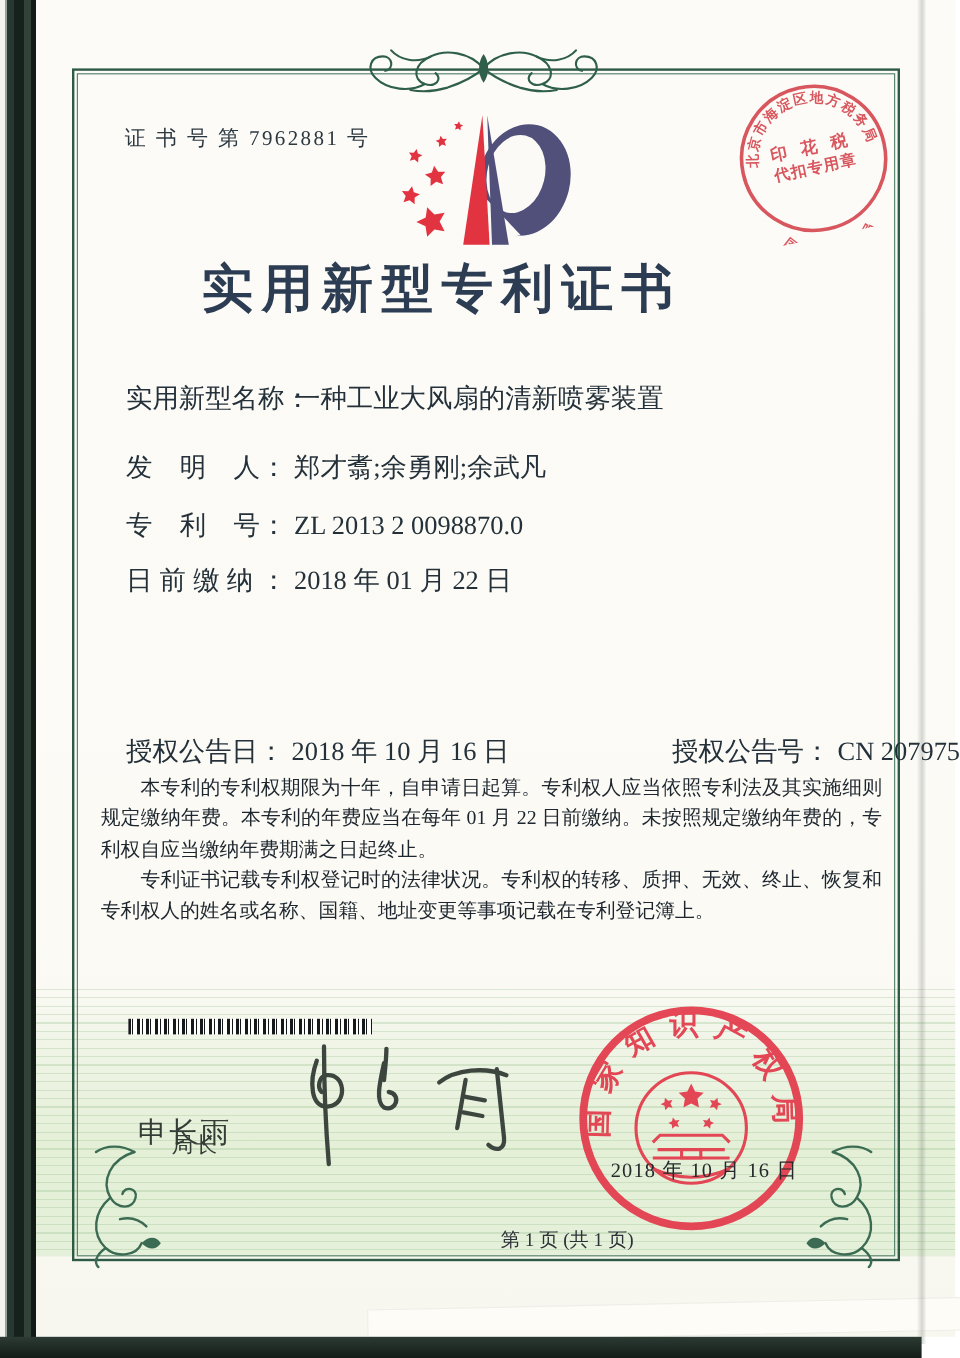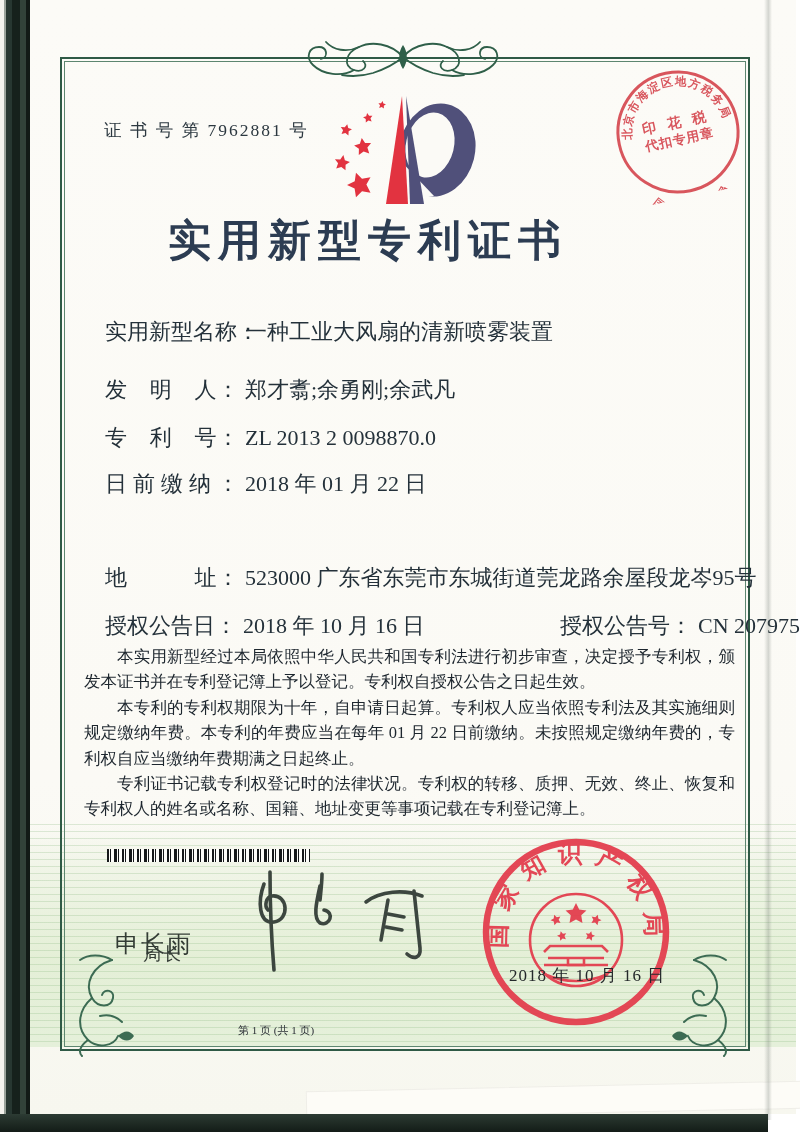--- a/index.html
+++ b/index.html
@@ -18,39 +18,39 @@
     border:1px solid rgba(120,120,110,.10);transform:rotate(-1.2deg);z-index:2;}
   .guilloche{position:absolute;left:30px;top:824px;width:766px;height:223px;z-index:2;
     background:
       repeating-linear-gradient(180deg,rgba(140,185,130,.28) 0 1px,rgba(255,255,255,0) 1px 7px),
       linear-gradient(180deg,rgba(228,239,216,0) 0%,rgba(228,239,216,.45) 20%,rgba(223,237,208,.8) 60%,#e5f0da 100%);}
   
   .frame{position:absolute;left:60px;top:57px;width:686px;height:990px;border:2px solid #2f5a46;z-index:3;}
   .frame-inner{position:absolute;inset:2px;border:1px solid #5d8670;}
   .orn{position:absolute;z-index:4;}
   
-  .certno{position:absolute;left:104px;top:103px;font-size:17.5px;letter-spacing:2px;color:#2c3840;z-index:5;margin-top:15px;}
+  .certno{position:absolute;left:104px;top:103px;font-size:17.5px;letter-spacing:2px;color:#2c3840;z-index:5;}
   .title{position:absolute;left:60px;top:212px;width:616px;text-align:center;font-size:43px;font-weight:700;
     color:#2c3c52;letter-spacing:7px;z-index:5;}
   .row{position:absolute;left:105px;font-size:22px;color:#24313a;white-space:nowrap;z-index:5;}
   .flabel{display:inline-block;width:134px;text-align-last:justify;}
   .gr-right{position:absolute;left:455px;top:0;}
   .row .val{margin-left:6px;}
   .bodytext{position:absolute;left:84px;top:644px;width:651px;font-size:16.5px;line-height:25.4px;
     text-align:justify;color:#1d262e;z-index:5;}
   .bodytext p{margin:0;text-indent:2em;}
   .barcode{position:absolute;left:107px;top:849px;width:203px;height:13px;z-index:5;
     background:repeating-linear-gradient(90deg,#15181a 0 2px,#fdfdfa 2px 3px,#15181a 3px 4px,#fdfdfa 4px 7px,#15181a 7px 10px,#fdfdfa 10px 11px,#15181a 11px 12px,#fdfdfa 12px 15px);}
   .sig-title{position:absolute;left:115px;top:942px;font-size:18px;color:#333c35;letter-spacing:2px;z-index:5;font-family:"Liberation Sans","DejaVu Sans",sans-serif;margin-left:28px;}
   .sig-name{position:absolute;left:115px;top:928px;font-size:24px;color:#333c35;letter-spacing:2px;z-index:5;font-family:"Liberation Sans","DejaVu Sans",sans-serif;}
   .signature{position:absolute;left:228px;top:866px;z-index:5;}
   .seal{position:absolute;left:456px;top:812px;z-index:5;}
   .seal-date{position:absolute;left:492px;top:964px;width:190px;text-align:center;font-size:17px;color:#24292b;
     letter-spacing:1px;z-index:6;}
-  .footer{position:absolute;left:238px;top:1023px;width:290px;text-align:left;font-size:11px;color:#2c3137;z-index:5;}
+  .footer{position:absolute;left:238px;top:1023px;width:290px;text-align:right;font-size:16px;color:#2c3137;z-index:5;}
   .taxstamp{position:absolute;left:612px;top:66px;transform:rotate(-12deg);z-index:6;opacity:.93;}
   .logo{position:absolute;left:330px;top:92px;z-index:5;}
 </style>
 </head>
 <body>
 
 <div class="photo">
 
   <div class="paper"></div>
   <div class="guilloche"></div>
@@ -146,32 +146,28 @@
   </div>
   <div class="row" style="top:375px">
     <span class="flabel">发　明　人：</span><span class="val">郑才翥;余勇刚;余武凡</span>
   </div>
   <div class="row" style="top:423px">
     <span class="flabel">专　利　号：</span><span class="val">ZL 2013 2 0098870.0</span>
   </div>
   <div class="row" style="top:469px">
     <span class="flabel">日前缴纳：</span><span class="val">2018 年 01 月 22 日</span>
   </div>
-  <div class="row" style="top:563px">
-    <span class="flabel">地　　　址：</span><span class="val">523000 广东省东莞市东城街道莞龙路余屋段龙岑95号</span>
-  </div>
   <div class="row" style="top:611px">
     <span>授权公告日：</span><span class="val">2018 年 10 月 16 日</span>
     <span class="gr-right">
       <span>授权公告号：</span><span class="val">CN 207975783 U</span>
     </span>
   </div>
 
   <div class="bodytext">
-    <p>本实用新型经过本局依照中华人民共和国专利法进行初步审查，决定授予专利权，颁发本证书并在专利登记簿上予以登记。专利权自授权公告之日起生效。</p>
     <p>本专利的专利权期限为十年，自申请日起算。专利权人应当依照专利法及其实施细则规定缴纳年费。本专利的年费应当在每年 01 月 22 日前缴纳。未按照规定缴纳年费的，专利权自应当缴纳年费期满之日起终止。</p>
     <p>专利证书记载专利权登记时的法律状况。专利权的转移、质押、无效、终止、恢复和专利权人的姓名或名称、国籍、地址变更等事项记载在专利登记簿上。</p>
   </div>
 
   <div class="barcode"></div>
 
   <div class="sig-title">局长</div>
   <div class="sig-name">申长雨</div>
   <svg class="signature" width="210" height="110" viewBox="0 0 210 110">
     <g fill="none" stroke="#3c463f" stroke-width="3.6" stroke-linecap="round">

